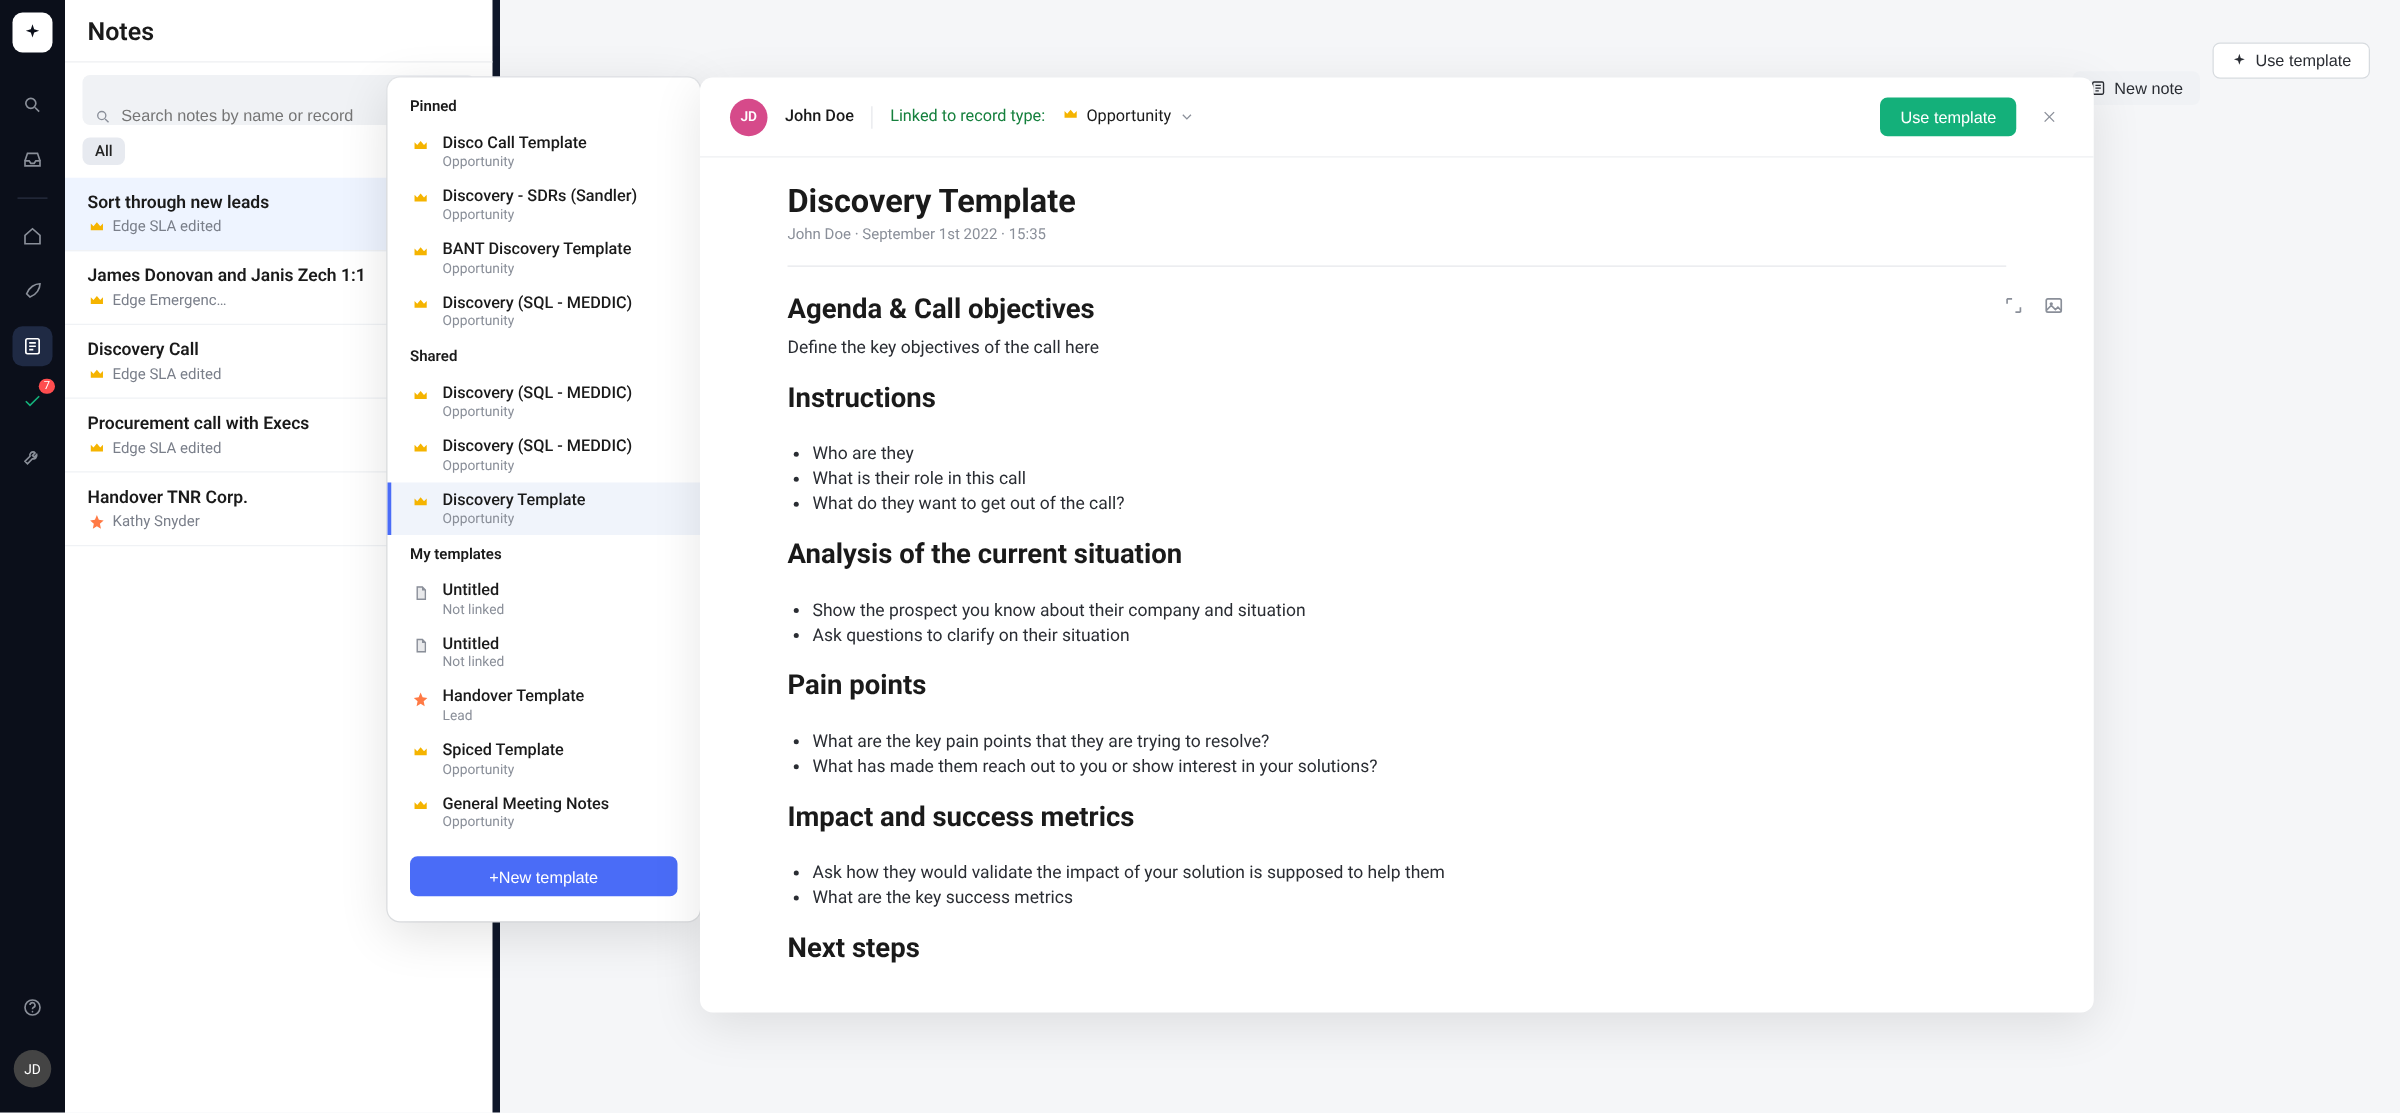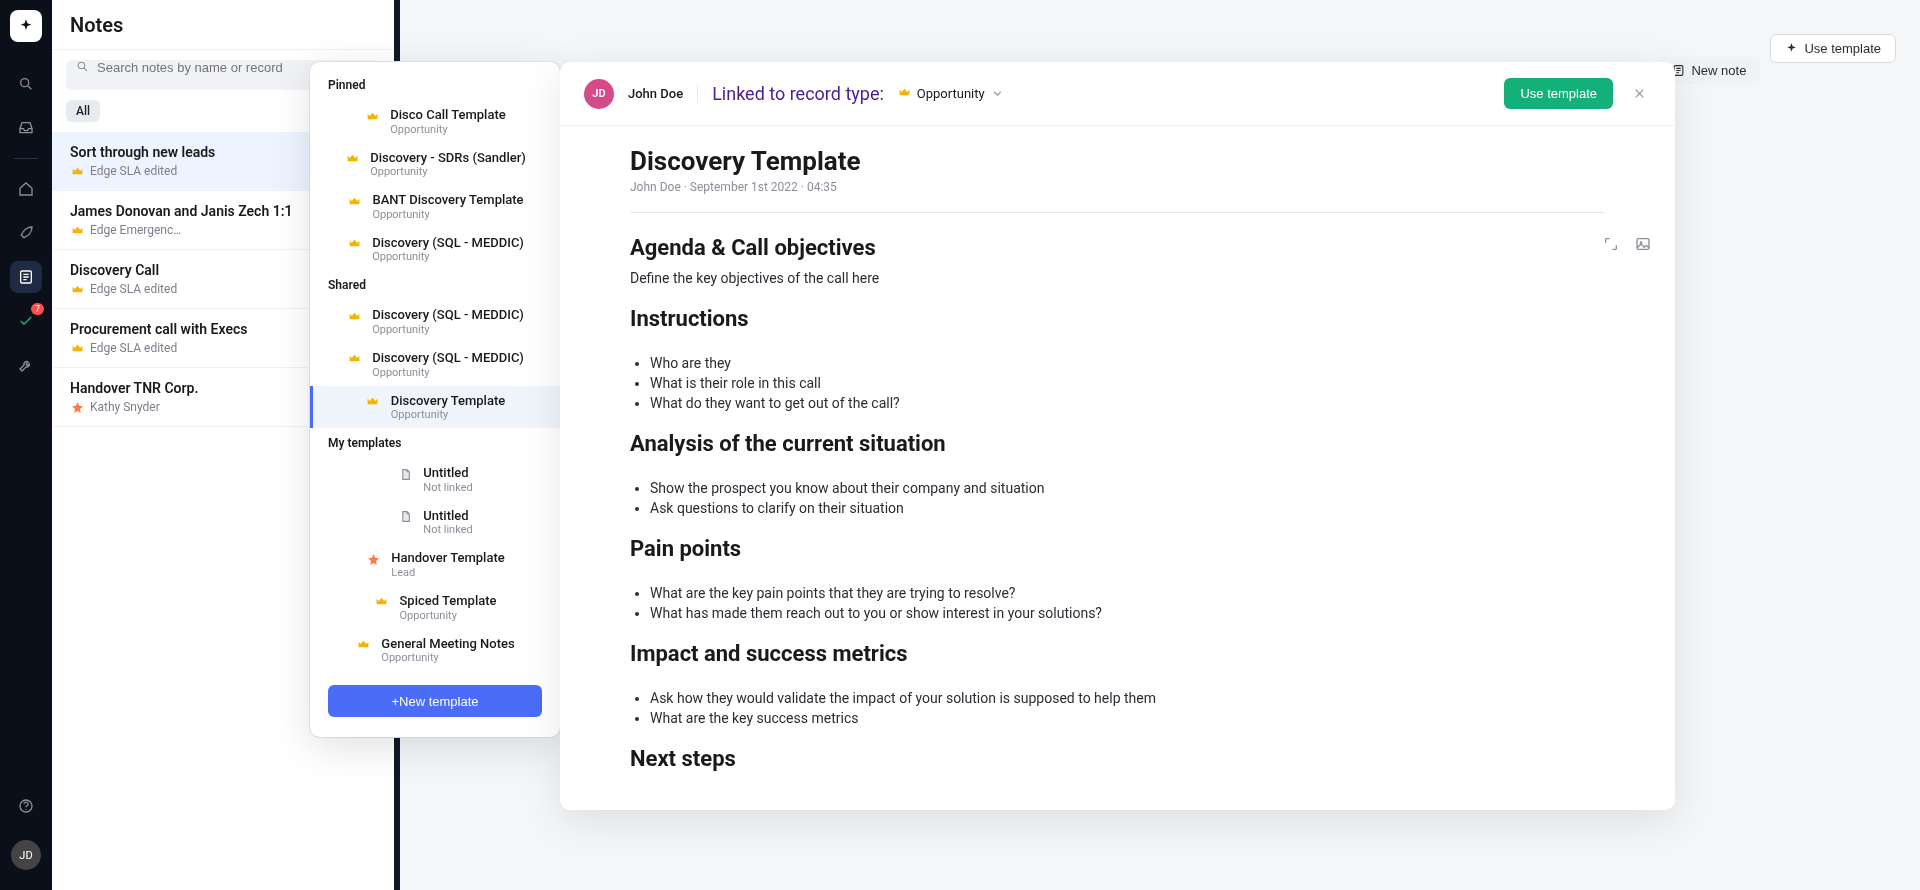--- a/index.html
+++ b/index.html
@@ -13,54 +13,54 @@
 .nav-badge { width: 32px; height: 32px; display:flex; align-items:center; justify-content:center; position:relative; margin:6px 0; }
 .nav-badge .count { position:absolute; top:-2px; right:-2px; background:#ff4d4f; color:#fff; font-size:9px; border-radius:8px; padding:1px 4px; }
 .nav-bottom { margin-top:auto; display:flex; flex-direction:column; align-items:center; gap:12px; padding-bottom:10px; }
 .nav-avatar { width:30px; height:30px; border-radius:50%; background:#444; color:#fff; font-size:11px; display:flex; align-items:center; justify-content:center; }
 
 
 .notes-panel { position:absolute; left:52px; top:0; width:348px; height:100%; background:#fff; border-right:6px solid #0f172a; display:flex; flex-direction:column; }
 .notes-header { height:50px; display:flex; align-items:center; justify-content:space-between; padding:0 18px; border-bottom:1px solid #eef0f2;}
 .notes-title { font-size:20px; font-weight:600; }
 .notes-search { padding:10px 14px 6px; }
-.search-box { background:#f0f2f5; border-radius:6px; height:30px; display:flex; align-items:flex-start; padding:0 10px; gap:8px; color:#8a8f99; font-size:13px; }
+.search-box { background:#f0f2f5; border-radius:6px; height:40px; display:flex; align-items:flex-end; padding:0 10px; gap:8px; color:#8a8f99; font-size:13px; }
 .search-box input { border:none; background:transparent; flex:1; outline:none; font-size:13px; }
 .filter-row { display:flex; gap:6px; padding:4px 14px 10px; }
 .filter-chip { font-size:12px; padding:4px 10px; border-radius:6px; background:#f0f2f5; color:#5a5f6a; cursor:pointer;}
 .filter-chip.active { background:#e7eaf0; color:#222; font-weight:500; }
 .notes-list { flex:1; overflow:auto; }
 .note-item { padding:12px 18px; border-bottom:1px solid #f0f2f5; cursor:pointer; }
 .note-item.selected { background:#eef4ff; }
 .note-item .title { font-size:14px; font-weight:600; margin-bottom:4px; }
 .note-item .meta { font-size:12px; color:#7a7f8a; display:flex; align-items:center; gap:6px; }
 .note-item .date { font-size:11px; color:#9aa0ab; float:right; }
 .crown-ico, .star-ico { width:14px; height:14px; display:inline-flex; align-items:center; justify-content:center; color:#f5b400; }
 .star-ico { color:#ff7a45; }
 
 
 .template-panel { position:absolute; left:310px; top:62px; width:250px; max-height: 750px; background:#fff; border-radius:10px; box-shadow:0 10px 40px rgba(0,0,0,0.12), 0 0 0 1px #e6e8eb; padding:16px 0 16px; display:flex; flex-direction:column; }
 .tpl-section-label { font-size:12px; font-weight:600; color:#1a1a1a; padding:0 18px 8px; }
 .tpl-list { }
-.tpl-item { display:flex; align-items:flex-start; gap:10px; padding:7px 18px; cursor:pointer;justify-content:center; }
+.tpl-item { display:flex; align-items:flex-start; gap:10px; padding:7px 18px; cursor:pointer; }
 .tpl-item.selected { background:#f0f4fb; border-left:3px solid #4a6cf7; padding-left:15px;}
 .tpl-item .tpl-title { font-size:13px; font-weight:500; line-height:1.2; }
 .tpl-item .tpl-sub { font-size:11px; color:#8a8f99; }
 .tpl-new-btn { margin:14px 18px 4px; background:#4a6cf7; color:#fff; border:none; border-radius:6px; height:32px; font-size:13px; font-weight:500; cursor:pointer; }
 .tpl-ico { width:16px; height:16px; display:flex; align-items:center; justify-content:center; margin-top:1px; color:#f5b400; flex-shrink:0;}
 .tpl-ico.gray { color:#8a8f99; }
 .tpl-ico.orange { color:#ff7a45; }
 
 
 .editor { position:absolute; left:560px; top:62px; right:245px; bottom:80px; background:#fff; border-radius:10px; box-shadow:0 10px 40px rgba(0,0,0,0.10); display:flex; flex-direction:column; overflow:hidden;}
 .editor-header { display:flex; align-items:center; padding:16px 24px; gap:14px; border-bottom:1px solid #eef0f2; }
 .avatar-jd { width:30px; height:30px; border-radius:50%; background:#d64a8a; color:#fff; font-size:11px; font-weight:600; display:flex; align-items:center; justify-content:center; }
 .owner-name { font-size:13px; font-weight:500; }
 .vline { width:1px; height:18px; background:#e6e8eb; }
-.link-label { font-size:18px; color:#4c1d95; }
+.link-label { font-size:13px; color:#15803d; }
 .rec-type { display:flex; align-items:center; gap:6px; font-size:13px; color:#1a1a1a; cursor:pointer;}
 .editor-header .spacer { flex:1; }
 .use-tpl-btn { background:#14b07a; color:#fff; border:none; border-radius:6px; padding:8px 16px; font-size:13px; font-weight:500; cursor:pointer;}
 .close-x { width:24px; height:24px; display:flex; align-items:center; justify-content:center; color:#8a8f99; cursor:pointer; }
 
 .editor-body { padding: 20px 70px 40px; overflow:auto; flex:1; position:relative;}
 .doc-title { font-size:26px; font-weight:700; margin-bottom:4px; }
 .doc-meta { font-size:12px; color:#8a8f99; margin-bottom:18px; }
 .doc-hr { border:none; border-top:1px solid #e6e8eb; margin-bottom:22px; }
 .doc-h2 { font-size:22px; font-weight:700; margin-top:20px; margin-bottom:10px; }
@@ -496,21 +496,21 @@
     <button class="use-tpl-btn">Use template</button>
     <div class="close-x">
         <svg class="ic-s">
           <use href="#x"></use>
         </svg>
       </div>
   </div>
 
   <div class="editor-body">
     <div class="doc-title">Discovery Template</div>
-    <div class="doc-meta">John Doe · September 1st 2022 · 04:35</div>
+    <div class="doc-meta">John Doe · September 1st 2022 · 15:35</div>
     <hr class="doc-hr">
 
     <div class="doc-h2">Agenda &amp; Call objectives</div>
     <div class="doc-p">Define the key objectives of the call here</div>
 
     <div class="side-icons" style="top:110px">
       <span>
           <svg class="ic">
             <use href="#expand"></use>
           </svg>

